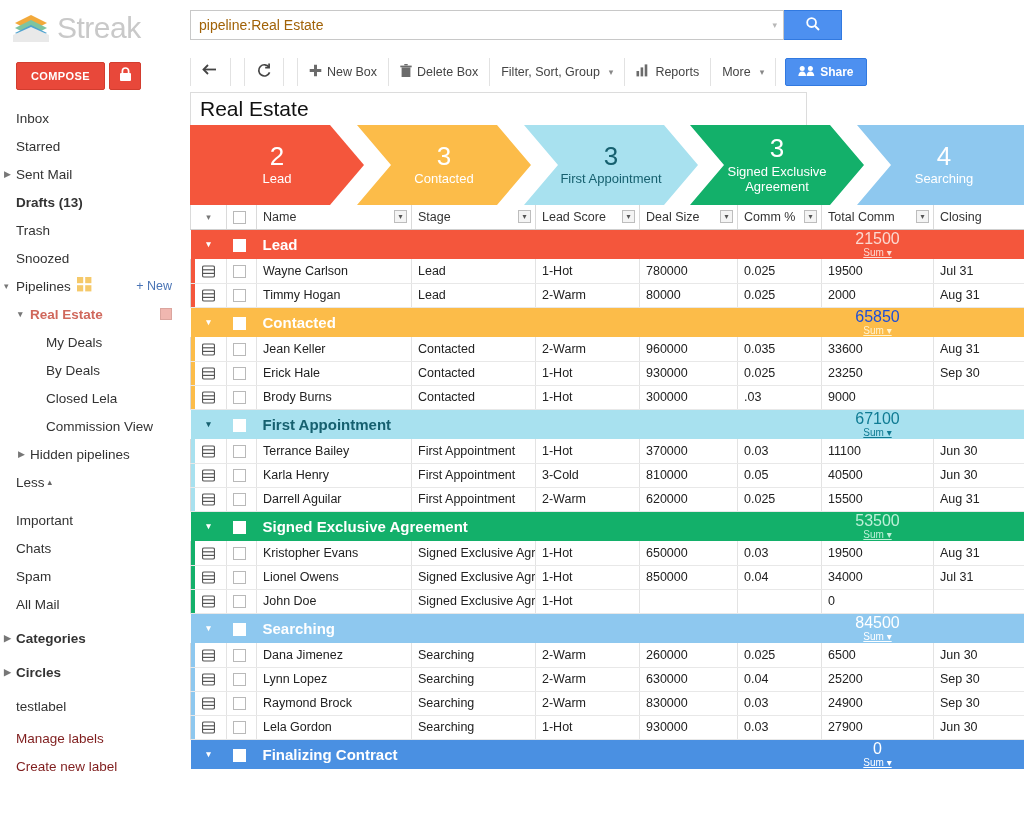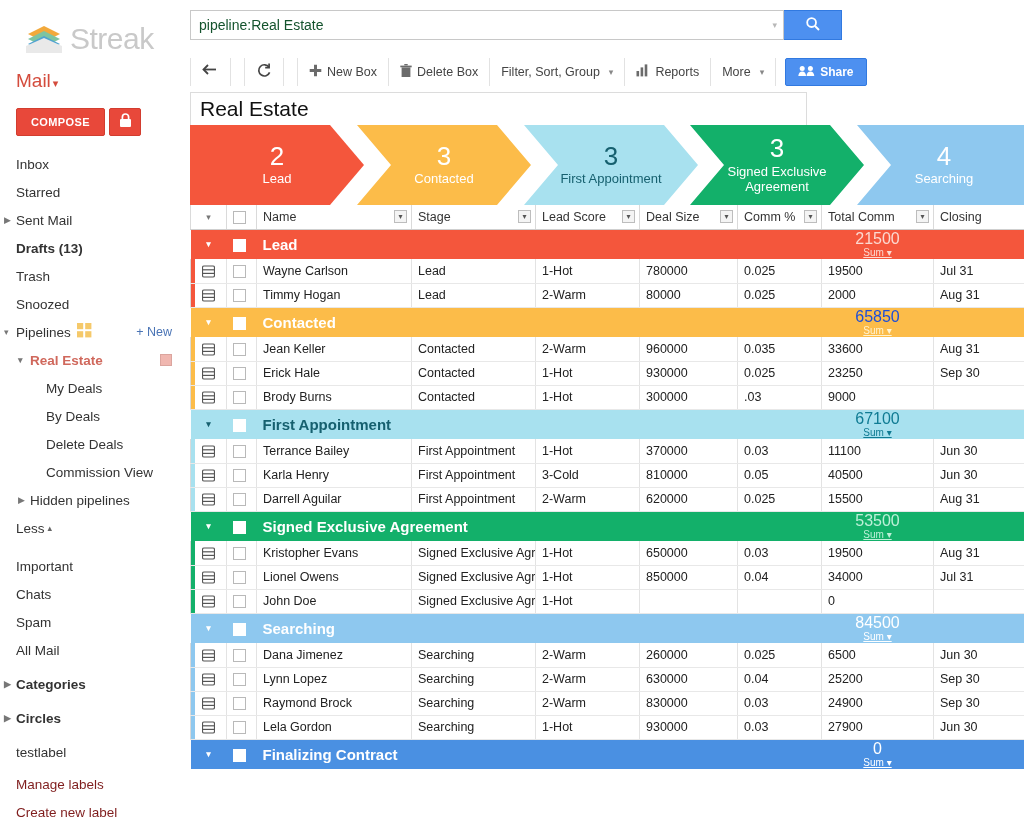--- a/index.html
+++ b/index.html
@@ -10,21 +10,21 @@
     font-size: 13px; color: #222;
     overflow: hidden;
   }
   #app { position: relative; width: 1024px; height: 820px; }
 
   
   #sidebar {
     position: absolute; left: 0; top: 0; width: 188px; height: 820px;
     background: #fff; overflow: hidden;
   }
-  .logo-row { display: flex; align-items: flex-end; height: 56px; padding-left: 24px; }
+  .logo-row { display: flex; align-items: center; height: 56px; padding-left: 11px; }
   .logo-mark { width: 40px; height: 34px; position: relative; margin-right: 6px; }
   .logo-mark svg { display: block; }
   .logo-text { font-size: 30px; color: #c9c9c9; letter-spacing: -0.5px; font-weight: 400; }
 
   .mail-row { padding: 14px 0 10px 16px; }
   .mail-label { font-size: 19px; color: #d44c3d; font-weight: 400; }
   .mail-caret { color: #d44c3d; font-size: 11px; margin-left: 2px; }
 
   .compose-row { display: flex; gap: 4px; padding: 6px 0 14px 16px; }
   .compose-btn {
@@ -63,21 +63,21 @@
 
   
   #main { position: absolute; left: 188px; top: 0; width: 836px; height: 820px; }
 
   
   .search-bar { display: flex; padding: 10px 0 0 2px; }
   .search-field {
     width: 594px; height: 30px; border: 1px solid #c8c8c8; background: #fff;
     display: flex; align-items: center; padding: 0 8px; position: relative;
   }
-  .search-field span.val { font-size: 14px; color: #14532d; }
+  .search-field span.val { font-size: 14px; color: #a16207; }
   .search-field .caret-sm {
     position: absolute; right: 6px; color: #b8b8b8; font-size: 9px;
   }
   .search-go {
     width: 59px; height: 30px; background: #4d90f0; border: 1px solid #3179e0;
     display: flex; align-items: center; justify-content: center; cursor: pointer;
     margin-left: -1px;
   }
 
   
@@ -181,23 +181,20 @@
         <svg width="40" height="34" viewBox="0 0 40 34">
           <path d="M4 12 L20 4 L36 12 L20 20 Z" fill="#f2a93b"></path>
           <path d="M4 17 L20 9 L36 17 L20 25 Z" fill="#7ec4a0"></path>
           <path d="M4 22 L20 14 L36 22 L20 30 Z" fill="#4fa3d1"></path>
           <path d="M2 24 L20 16 L38 24 L38 31 L2 31 Z" fill="#e9e9e9"></path>
         </svg>
       </span>
       <span class="logo-text">Streak</span>
     </div>
 
-    <div class="mail-row">
-      <span class="mail-label">Mail</span><span class="mail-caret">▾</span>
-    </div>
 
     <div class="compose-row">
       <div class="compose-btn">COMPOSE</div>
       <div class="lock-btn">
         <span>
           <svg width="13" height="15" viewBox="0 0 13 15">
             <rect x="1" y="6" width="11" height="8" rx="1" fill="#fff"></rect>
             <path d="M3.4 6 V4.1 a3.1 3.1 0 0 1 6.2 0 V6" stroke="#fff" stroke-width="1.7" fill="none"></path>
           </svg>
         </span>
@@ -250,21 +247,21 @@
         <span class="re-swatch"></span>
       </div>
 
       <div class="nav-item indent2">
           <span>My Deals</span>
         </div>
       <div class="nav-item indent2">
           <span>By Deals</span>
         </div>
       <div class="nav-item indent2">
-          <span>Delete Deals</span>
+          <span>Closed Lela</span>
         </div>
       <div class="nav-item indent2">
           <span>Commission View</span>
         </div>
 
       <div class="nav-item indent1">
           <span class="tri">▶</span>
           <span>Hidden pipelines</span>
         </div>
 

